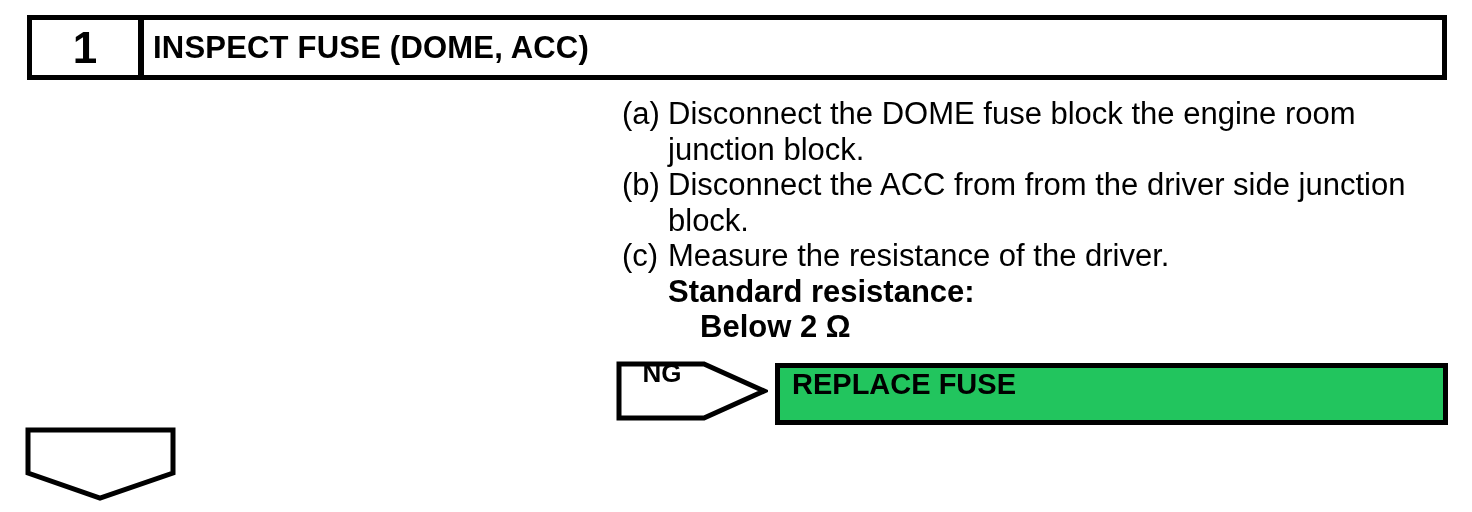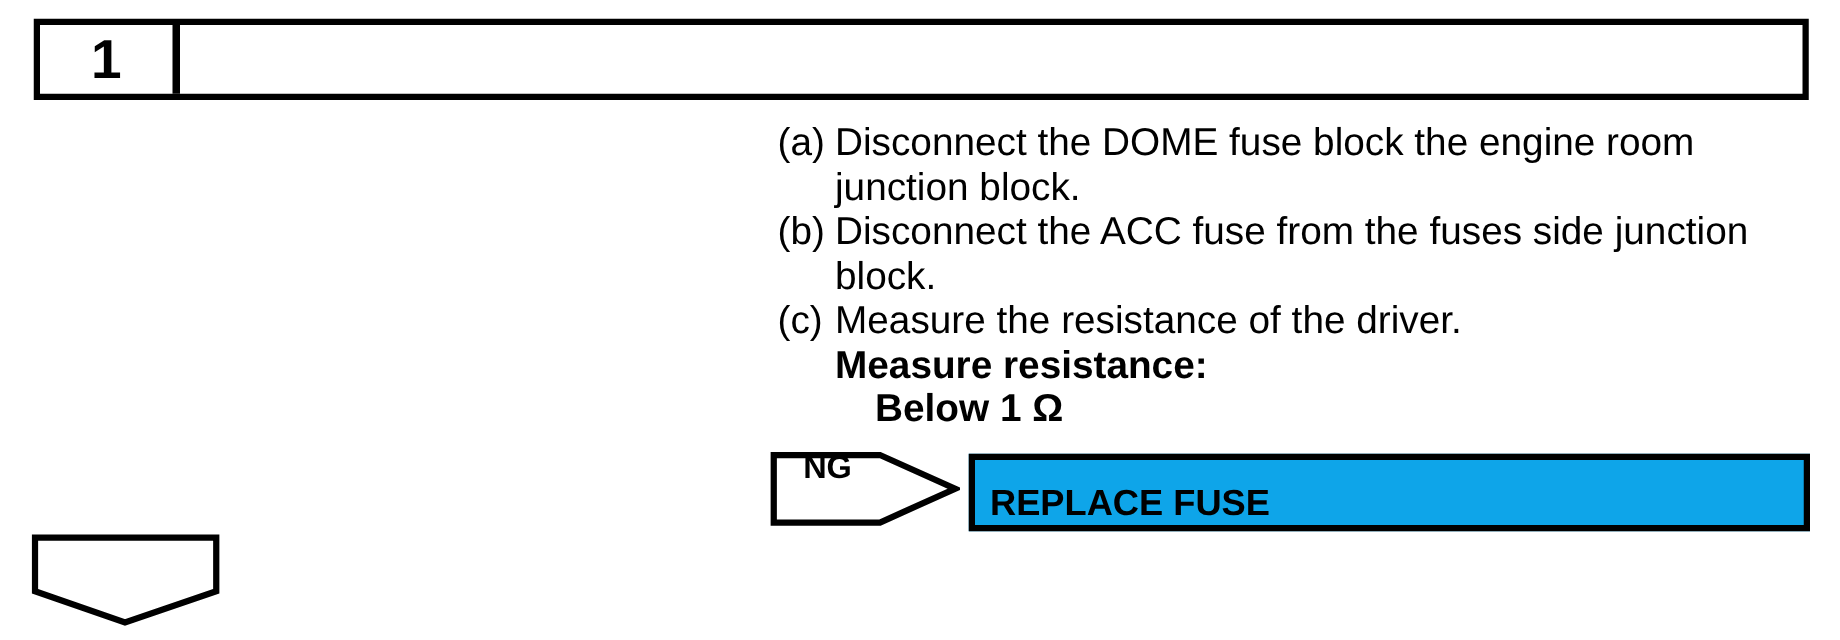--- a/index.html
+++ b/index.html
@@ -72,25 +72,25 @@
   }
 
   
   .action-box {
     position: absolute;
     left: 775px; top: 363px;
     width: 673px; height: 62px;
     border: 5px solid #000000;
     box-sizing: border-box;
     display: flex;
-    align-items: flex-end;
+    align-items: flex-start;
     padding-left: 12px;
     font-size: 29px;
     font-weight: bold;
-    background: #0ea5e9;
+    background: #22c55e;
   }
 
   
   .ok-connector {
     position: absolute;
     left: 25px; top: 426px;
     width: 152px; height: 76px;
   }
   .ok-label {
     position: absolute;
@@ -101,37 +101,38 @@
     letter-spacing: 1px;
   }
 </style>
 </head>
 <body>
 
 <div class="canvas">
 
   <div class="step-header">
     <div class="step-number-cell">1</div>
+    <div class="step-title-cell">INSPECT FUSE (DOME, ACC)</div>
   </div>
 
   <div class="procedure">
     <div class="step-row">
       <div class="step-label">(a)</div>
       <div class="step-text">Disconnect the DOME fuse block the engine room junction block.</div>
     </div>
     <div class="step-row">
       <div class="step-label">(b)</div>
-      <div class="step-text">Disconnect the ACC fuse from the fuses side junction block.</div>
+      <div class="step-text">Disconnect the ACC from from the driver side junction block.</div>
     </div>
     <div class="step-row">
       <div class="step-label">(c)</div>
       <div class="step-text">
         <div>Measure the resistance of the driver.</div>
-        <div class="spec-heading">Measure resistance:</div>
-        <div class="spec-value">Below 1 Ω</div>
+        <div class="spec-heading">Standard resistance:</div>
+        <div class="spec-value">Below 2 Ω</div>
       </div>
     </div>
   </div>
 
   <svg class="ng-connector" viewBox="0 0 152 62" xmlns="http://www.w3.org/2000/svg">
     <polygon points="3,4 88,4 148,31 88,58 3,58" fill="#ffffff" stroke="#000000" stroke-width="5"></polygon>
   </svg>
   <div class="ng-label">NG</div>
 
   <div class="action-box">

